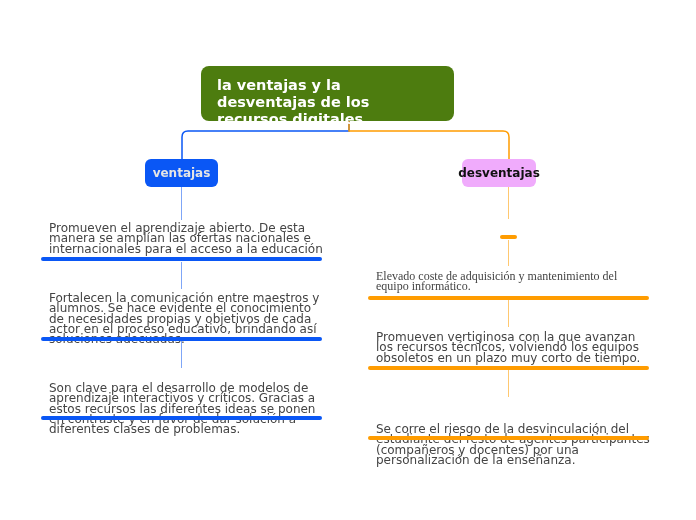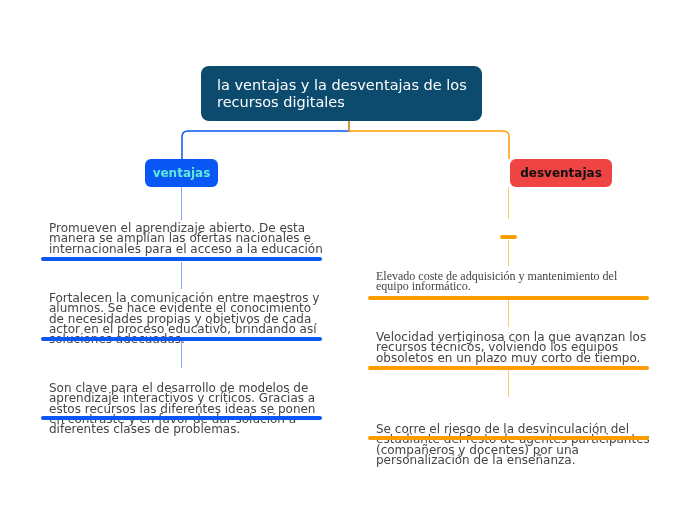--- a/index.html
+++ b/index.html
@@ -2,30 +2,30 @@
 <html><head>
 <meta charset="utf-8">
 <style>
   html, body { margin:0; padding:0; }
   body {
     width:696px; height:520px; background:#ffffff; position:relative; overflow:hidden;
     font-family:"DejaVu Sans","Liberation Sans",sans-serif;
   }
   .abs { position:absolute; }
   .root {
-    left:201px; top:66px; width:281px; height:55px; background:#0c4a6e; border-radius:8px;
-    color:#ffffff; font-weight:normal; font-size:14.5px; line-height:17px;
+    left:201px; top:66px; width:253px; height:55px; background:#4d7c0f; border-radius:8px;
+    color:#ffffff; font-weight:bold; font-size:14.5px; line-height:17px;
     box-sizing:border-box; padding:11px 14px 0 16px;
   }
   .branch {
     height:28px; border-radius:6px; font-weight:bold; font-size:12px;
     display:flex; align-items:center; justify-content:center; box-sizing:border-box;
   }
-  .b-left { left:145px; top:159px; width:73px; background:#0a57f5; color:#5eead4; }
-  .b-right { left:462px; top:159px; width:102px; background:#ef4444; color:#111111;margin-left:48px; }
+  .b-left { left:145px; top:159px; width:73px; background:#0a57f5; color:#e5e5e5; }
+  .b-right { left:462px; top:159px; width:74px; background:#f0abfc; color:#111111; }
   .item-text {
     position:absolute; font-size:12px; line-height:10.3px; color:#444444;
     width:275px;
   }
   .bar { position:absolute; height:4px; border-radius:2px; }
   .bar-blue { background:#0a57f5; }
   .bar-orange { background:#ff9c00; }
 </style>
 </head>
 <body>
@@ -76,20 +76,20 @@
 <div>
   <div class="bar bar-orange" style="left:500px;top:235px;width:17px;"></div>
 </div>
 
 <div>
   <div class="item-text" style="left:376px;top:271px;font-family:Liberation Serif, serif;">Elevado coste de adquisición y mantenimiento del equipo informático.</div>
   <div class="bar bar-orange" style="left:368px;top:296px;width:281px;"></div>
 </div>
 
 <div>
-  <div class="item-text" style="left:376px;top:332px;">Velocidad vertiginosa con la que avanzan los recursos técnicos, volviendo los equipos obsoletos en un plazo muy corto de tiempo.</div>
+  <div class="item-text" style="left:376px;top:332px;">Promueven vertiginosa con la que avanzan los recursos técnicos, volviendo los equipos obsoletos en un plazo muy corto de tiempo.</div>
   <div class="bar bar-orange" style="left:368px;top:366px;width:281px;"></div>
 </div>
 
 <div>
   <div class="item-text" style="left:376px;top:402px;margin-top:22px;">Se corre el riesgo de la desvinculación del estudiante del resto de agentes participantes (compañeros y docentes) por una personalización de la enseñanza.</div>
   <div class="bar bar-orange" style="left:368px;top:436px;width:281px;"></div>
 </div>
 
 </body></html>

